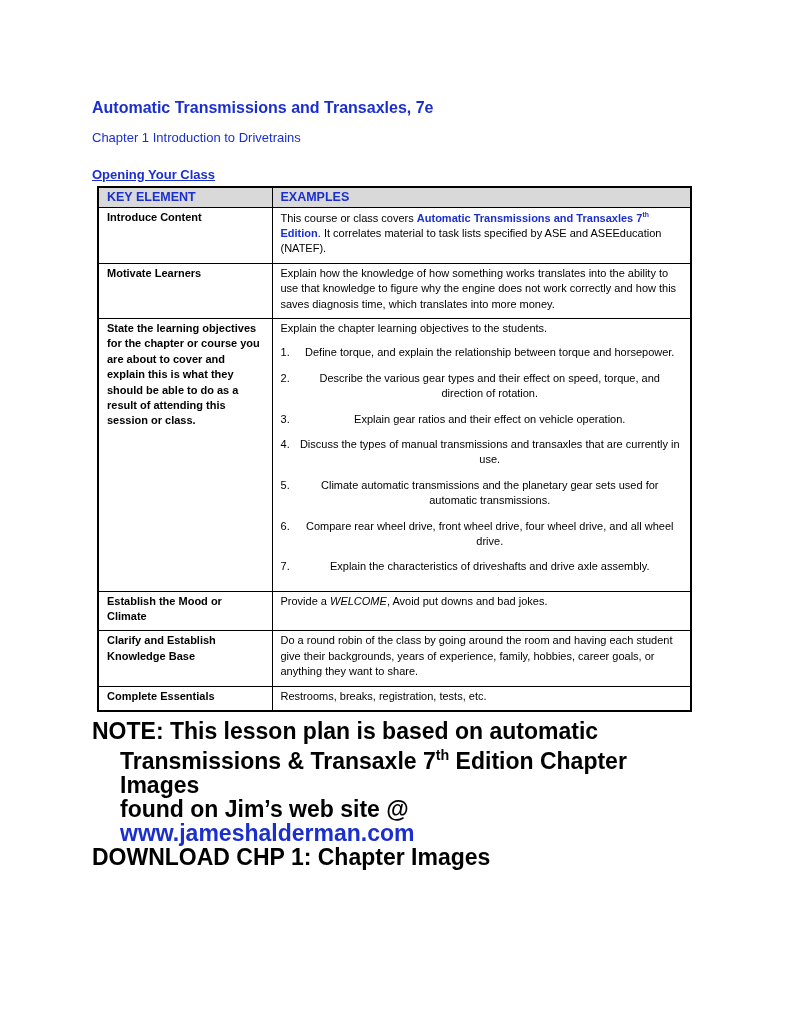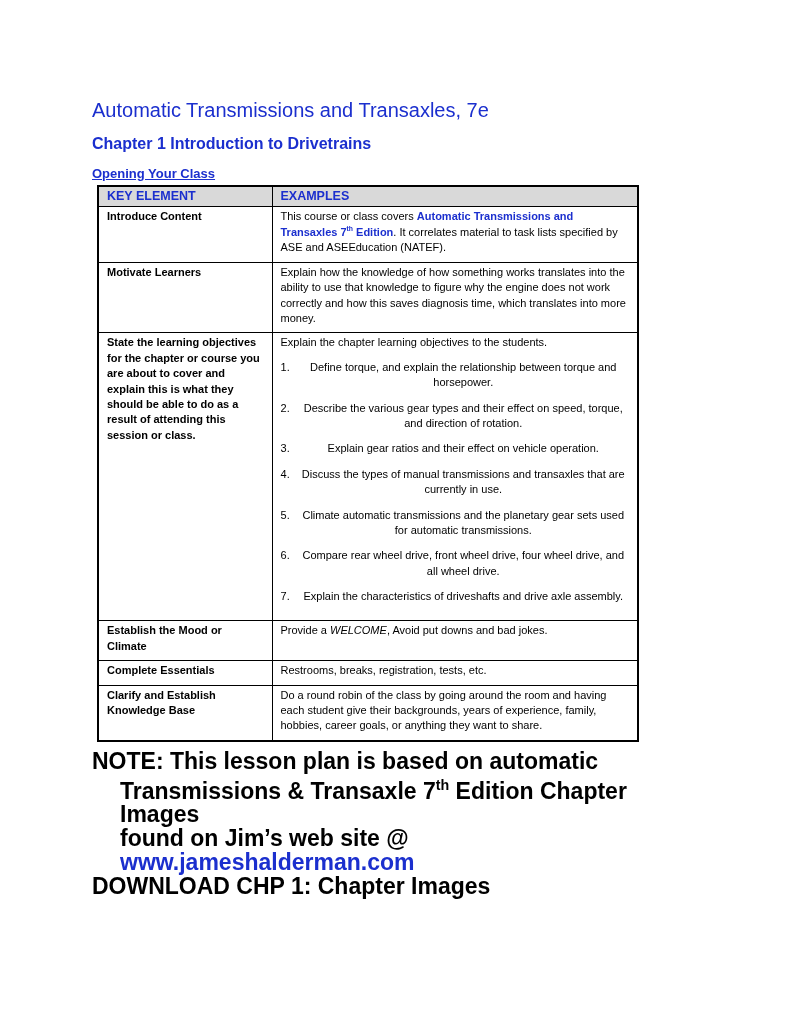--- a/index.html
+++ b/index.html
@@ -5,26 +5,26 @@
   html, body { margin: 0; padding: 0; }
   body {
     width: 791px; height: 1024px;
     background: #ffffff;
     font-family: "Liberation Sans", "DejaVu Sans", sans-serif;
     color: #000;
     overflow: hidden;
   }
   .page { padding: 99px 96px 0 92px; }
 
-  .doc-title   { color: var(--heading_blue); font-size: 20px;  font-weight: normal; margin: 0 0 13px 0; }
-  .chapter-title{ color: var(--heading_blue); font-size: 16px; font-weight: bold; margin: 0 0 11px 0; }
+  .doc-title   { color: var(--heading_blue); font-size: 16px;  font-weight: bold; margin: 0 0 13px 0; }
+  .chapter-title{ color: var(--heading_blue); font-size: 13px; font-weight: normal; margin: 0 0 20px 0; }
   .section-link{ display: inline-block; color: var(--heading_blue); font-size: 13px; font-weight: bold;
                  text-decoration: underline; margin: 0 0 4px 0; cursor: pointer; }
 
-  table.lesson { border-collapse: collapse; width: 542px; margin-left: 5px;
+  table.lesson { border-collapse: collapse; width: 595px; margin-left: 5px;
                  table-layout: fixed; border: 2px solid #000; }
   table.lesson th, table.lesson td { border: 1.5px solid #000; vertical-align: top; text-align: left; }
   table.lesson th { background: var(--header_bg); color: var(--heading_blue);
                     font-size: 12.5px; font-weight: bold; padding: 2px 8px 3px 8px; }
   table.lesson td { font-size: 11px; line-height: 1.4; padding: 2px 8px 6px 8px; margin-left: 37px; }
   td.key-cell { font-weight: bold; line-height: 1.35; }
 
   .blue-bold { color: var(--heading_blue); font-weight: bold; }
   sup { font-size: 0.62em; }
   em.welcome { font-style: italic; }
@@ -83,27 +83,27 @@
           </ol>
         </td>
       </tr>
 
       <tr>
         <td class="key-cell">Establish the Mood or Climate</td>
         <td><span>Provide a </span><em class="welcome">WELCOME</em><span>, Avoid put downs and bad jokes.</span></td>
       </tr>
 
       <tr>
-        <td class="key-cell">Complete Essentials</td>
-        <td>Restrooms, breaks, registration, tests, etc.</td>
+        <td class="key-cell">Clarify and Establish Knowledge Base</td>
+        <td>Do a round robin of the class by going around the room and having each student give their backgrounds, years of experience, family, hobbies, career goals, or anything they want to share.</td>
       </tr>
 
       <tr>
-        <td class="key-cell">Clarify and Establish Knowledge Base</td>
-        <td>Do a round robin of the class by going around the room and having each student give their backgrounds, years of experience, family, hobbies, career goals, or anything they want to share.</td>
+        <td class="key-cell">Complete Essentials</td>
+        <td>Restrooms, breaks, registration, tests, etc.</td>
       </tr>
     </tbody>
   </table>
 
   <div class="note">
     <div>NOTE: This lesson plan is based on automatic</div>
     <div class="indent"><span>Transmissions &amp; Transaxle 7</span><sup>th</sup><span> Edition Chapter Images</span></div>
     <div class="indent"><span>found on Jim’s web site @ </span><a>www.jameshalderman.com</a></div>
     <div>DOWNLOAD CHP 1: Chapter Images</div>
   </div>

